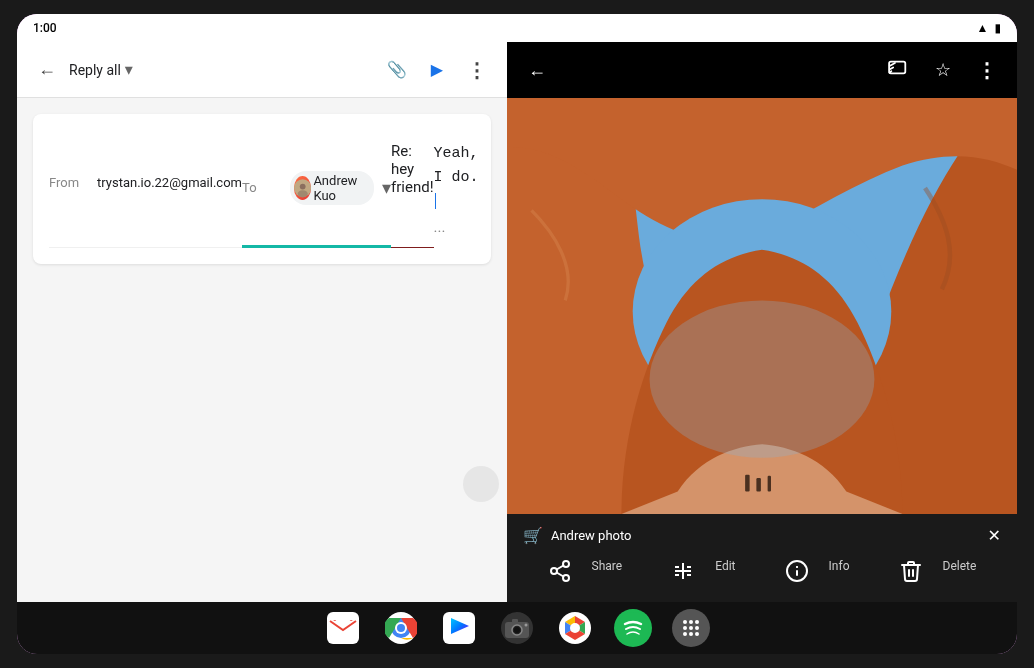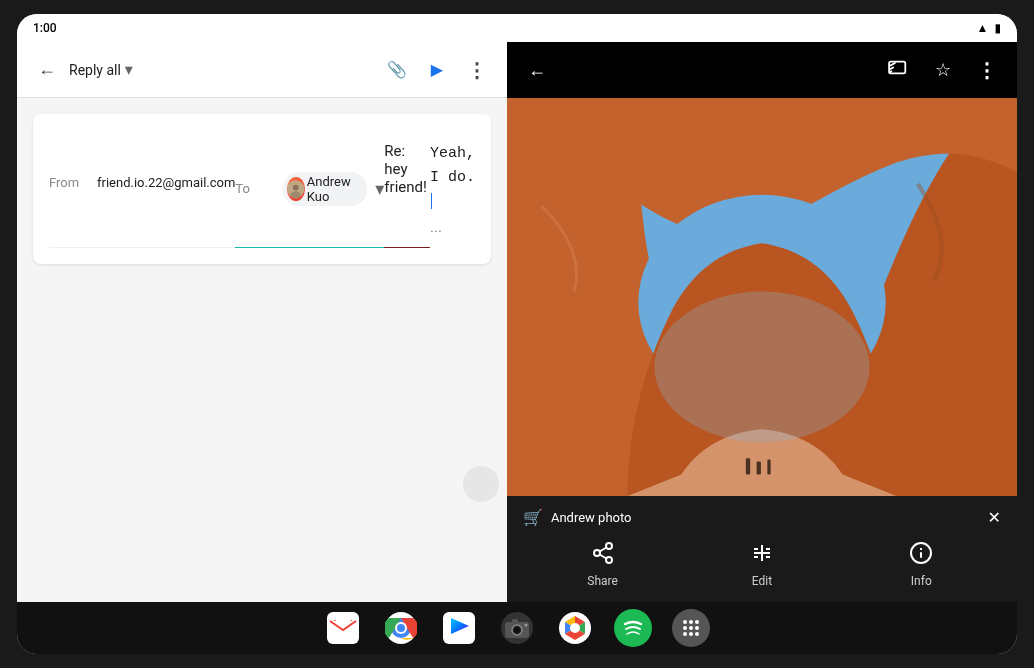--- a/index.html
+++ b/index.html
@@ -118,21 +118,21 @@
     }
     .email-text {
       font-size: 13px;
       color: #202124;
     }
     .to-row {
       display: flex;
       align-items: center;
       gap: 8px;
       padding: 10px 0;
-      border-bottom: 1px solid #14b8a6;
+      border-bottom: 3px solid #14b8a6;
     }
     .recipient-chip {
       display: flex;
       align-items: center;
       gap: 2px;
       background: #f1f3f4;
       border-radius: 16px;
       padding: 2px 10px 2px 4px;
       font-size: 13px;
       color: #202124;
@@ -244,23 +244,22 @@
       font-size: 16px;
       cursor: pointer;
     }
     .photo-actions {
       display: flex;
       justify-content: space-around;
       padding: 8px 0 4px;
     }
     .action-btn {
       display: flex;
-      flex-direction: column;
-      align-items: center;
-      gap: 4px;
+      flex-direction: row;
+      gap: 20px;
       color: #fff;
       cursor: pointer;
       min-width: 60px;
     }
     .action-icon {
       font-size: 22px;
     }
     .action-label {
       font-size: 12px;
       color: #ccc;
@@ -322,21 +321,21 @@
             <span style="font-size:20px; font-weight:bold;">⋮</span>
           </button>
         </div>
       </div>
 
       <div style="flex:1; padding: 8px; position: relative;">
         <div class="compose-body">
 
           <div class="from-row">
             <span class="label">From</span>
-            <span class="email-text">friend.io.22@gmail.com</span>
+            <span class="email-text">trystan.io.22@gmail.com</span>
           </div>
 
           <div class="to-row">
             <span class="label">To</span>
             <div class="recipient-chip">
               <div class="avatar-small">
                 <svg width="24" height="24" viewBox="0 0 24 24">
                   <circle cx="12" cy="12" r="12" fill="#c0a882"></circle>
                   <circle cx="12" cy="10" r="4" fill="#8b6f5e"></circle>
                   <ellipse cx="12" cy="20" rx="7" ry="5" fill="#a0896f"></ellipse>
@@ -461,20 +460,31 @@
               <svg width="24" height="24" viewBox="0 0 24 24" fill="none">
                 <circle cx="12" cy="12" r="10" stroke="white" stroke-width="2"></circle>
                 <line x1="12" y1="8" x2="12" y2="8" stroke="white" stroke-width="2" stroke-linecap="round"></line>
                 <circle cx="12" cy="8" r="1" fill="white"></circle>
                 <line x1="12" y1="12" x2="12" y2="16" stroke="white" stroke-width="2" stroke-linecap="round"></line>
               </svg>
             </span>
             <span class="action-label">Info</span>
           </div>
 
+          <div class="action-btn">
+            <span class="action-icon">
+              <svg width="24" height="24" viewBox="0 0 24 24" fill="none">
+                <polyline points="3,6 5,6 21,6" stroke="white" stroke-width="2" stroke-linecap="round"></polyline>
+                <path d="M19,6L18,20a2,2 0 01-2,2H8a2,2 0 01-2-2L5,6" stroke="white" stroke-width="2" fill="none"></path>
+                <path d="M10,11v6M14,11v6" stroke="white" stroke-width="2" stroke-linecap="round"></path>
+                <path d="M9,6V4a1,1 0 011-1h4a1,1 0 011,1v2" stroke="white" stroke-width="2" fill="none"></path>
+              </svg>
+            </span>
+            <span class="action-label">Delete</span>
+          </div>
 
         </div>
       </div>
     </div>
   </div>
 
   <div class="nav-bar">
 
     <div class="nav-icon">
       <svg width="32" height="32" viewBox="0 0 32 32">

